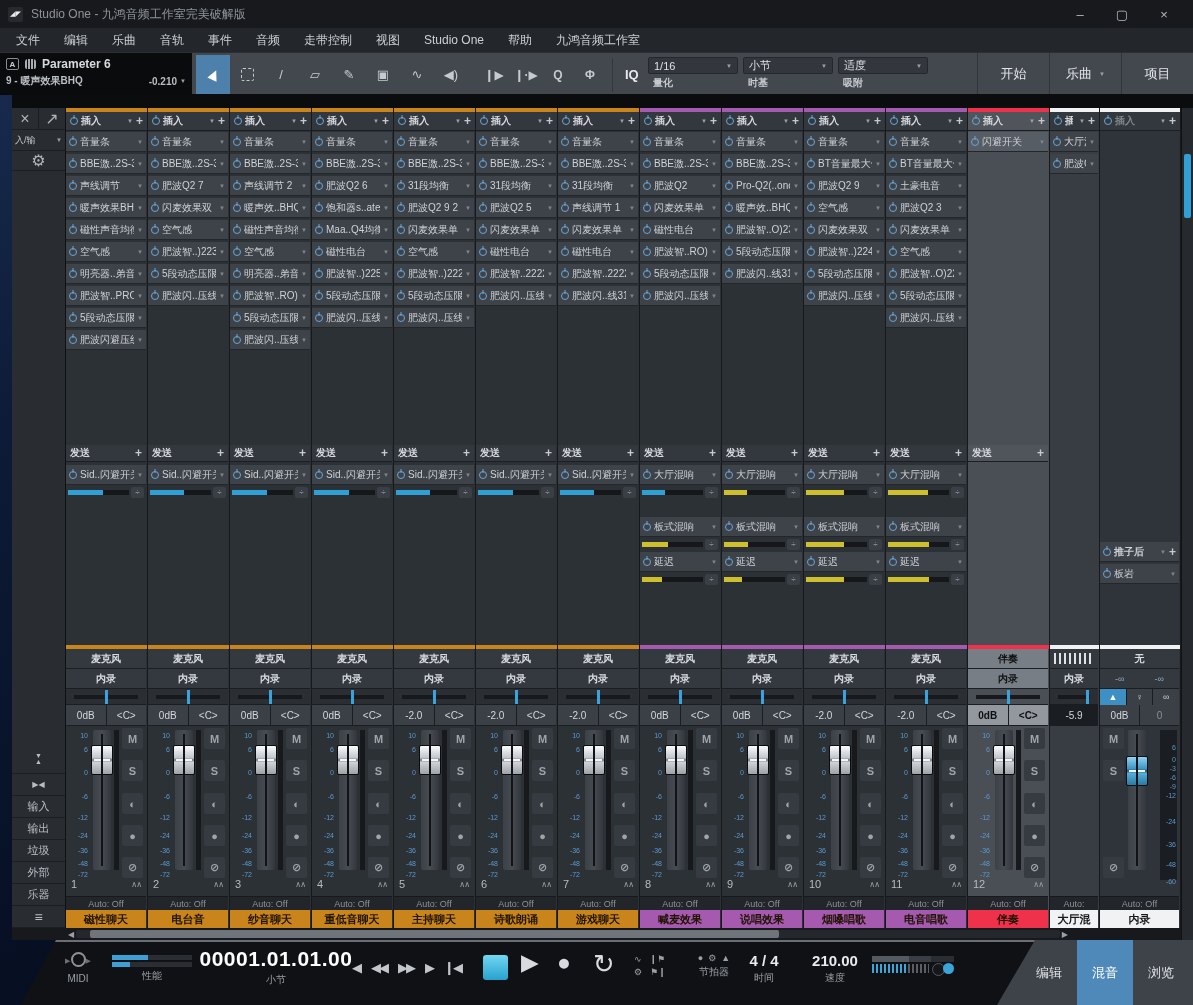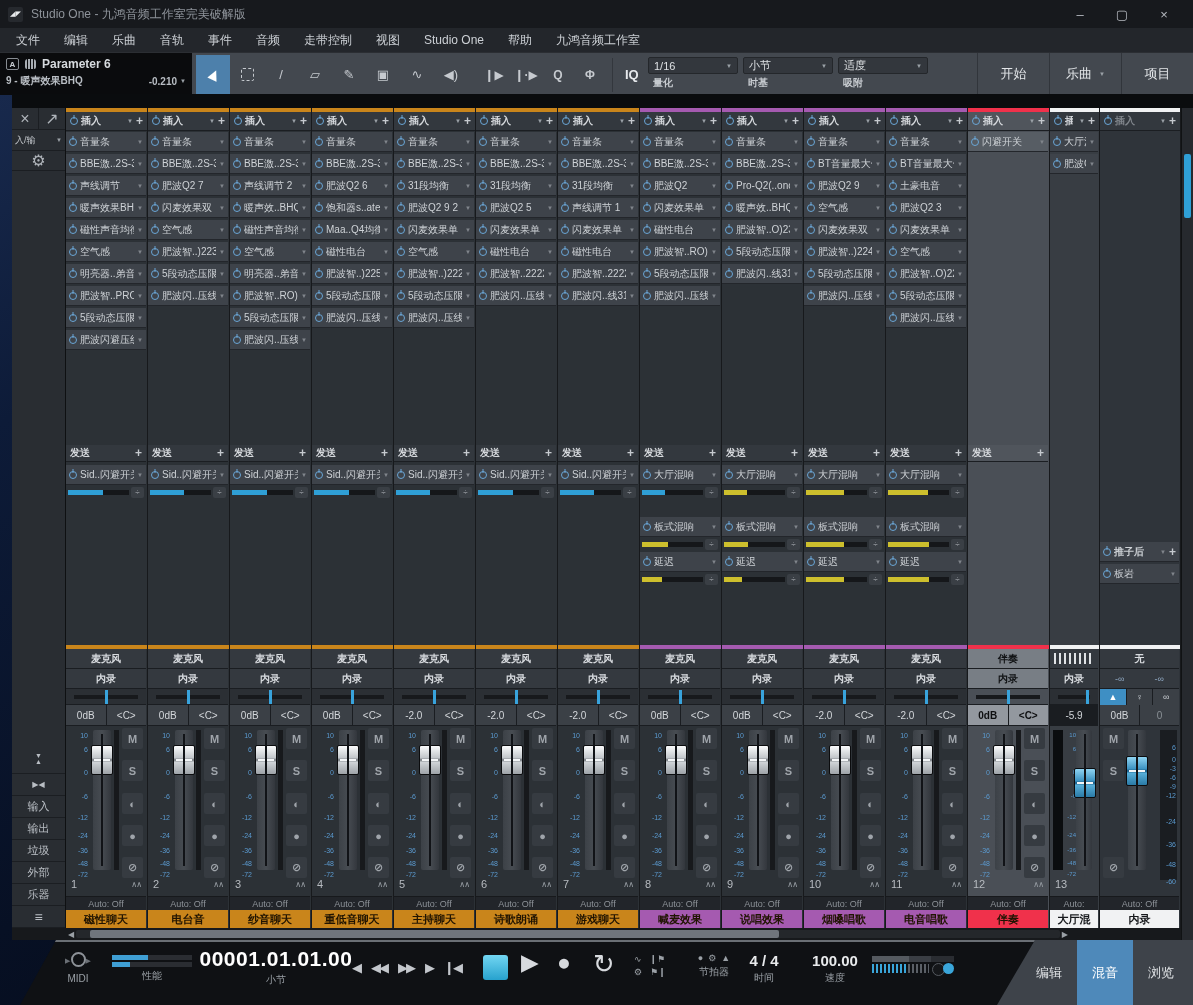--- a/index.html
+++ b/index.html
@@ -1588,38 +1588,20 @@
           <div class="ticker"></div>
         </div>
         <div class="iorow" style="top: 561px;">内录</div>
         <div class="panrow">
           <div class="pantr"></div>
           <div class="pantick" style="left: 78%;"></div>
         </div>
         <div class="gainrow">
           <div class="gcell" style="background: transparent;">-5.9</div>
         </div>
-        <div class="fader">
-          <span class="scalenum" style="top: 6px;">10</span>
-          <span class="scalenum" style="top: 20px;">6</span>
-          <span class="scalenum" style="top: 43px;">0</span>
-          <span class="scalenum" style="top: 67px;">-6</span>
-          <span class="scalenum" style="top: 88px;">-12</span>
-          <span class="scalenum" style="top: 106px;">-24</span>
-          <span class="scalenum" style="top: 121px;">-36</span>
-          <span class="scalenum" style="top: 134px;">-48</span>
-          <span class="scalenum" style="top: 145px;">-72</span>
-          <div class="ftrack">
-            <div class="cap blue" style="top: 38px;"></div>
-          </div>
-          <div class="bmeter"></div>
-          <div class="numrow">
-            <span>13</span>
-          </div>
-        </div>
         <div class="autorow">Auto:</div>
         <div class="namerow" style="background: rgb(241, 242, 243); color: rgb(23, 25, 28);">大厅混</div>
       </div>
       <div class="ch main">
         <div class="cbar" style="background: rgb(241, 242, 243);"></div>
         <div class="ins-h dim">
           <span class="pw"></span>
           <span class="nm">插入</span>
           <span class="sp"></span>
           <span class="car6">▼</span>
@@ -1737,21 +1719,21 @@
         <span>⚙</span>
         <span>▲</span>
       </div>
     <div class="tlabel">节拍器</div>
   </div>
   <div class="tsig">
     <div class="tsv">4 / 4</div>
     <div class="tlabel">时间</div>
   </div>
   <div class="tempo">
-    <div class="tsv">100.00</div>
+    <div class="tsv">210.00</div>
     <div class="tlabel">速度</div>
   </div>
   <div class="outmeter">
     <div class="om1"></div>
     <div class="om2">
         <div class="omt"></div>
         <div class="toggle"></div>
       </div>
   </div>
   <div class="pages" id="pages">

